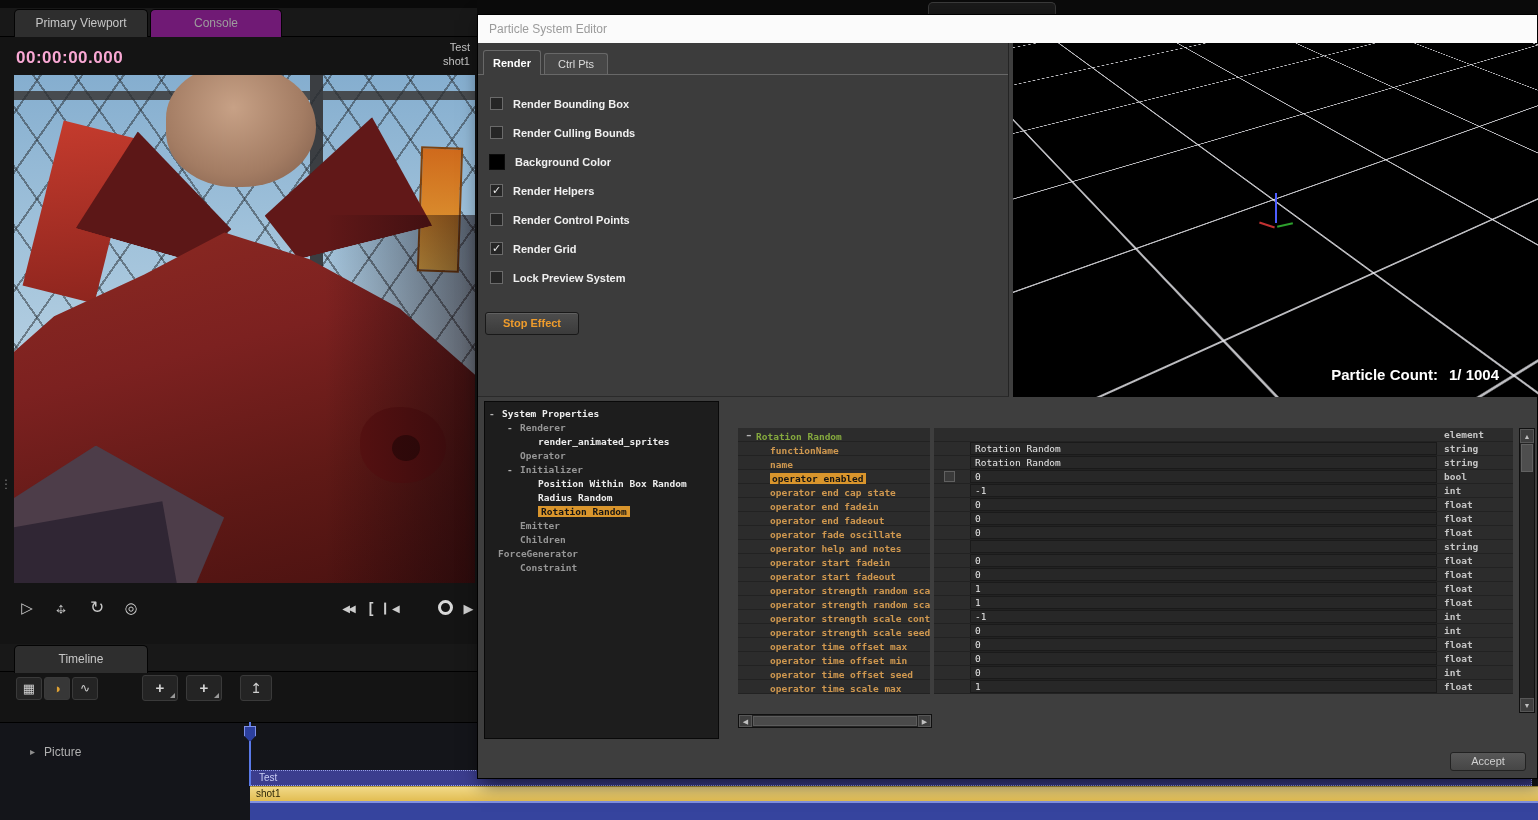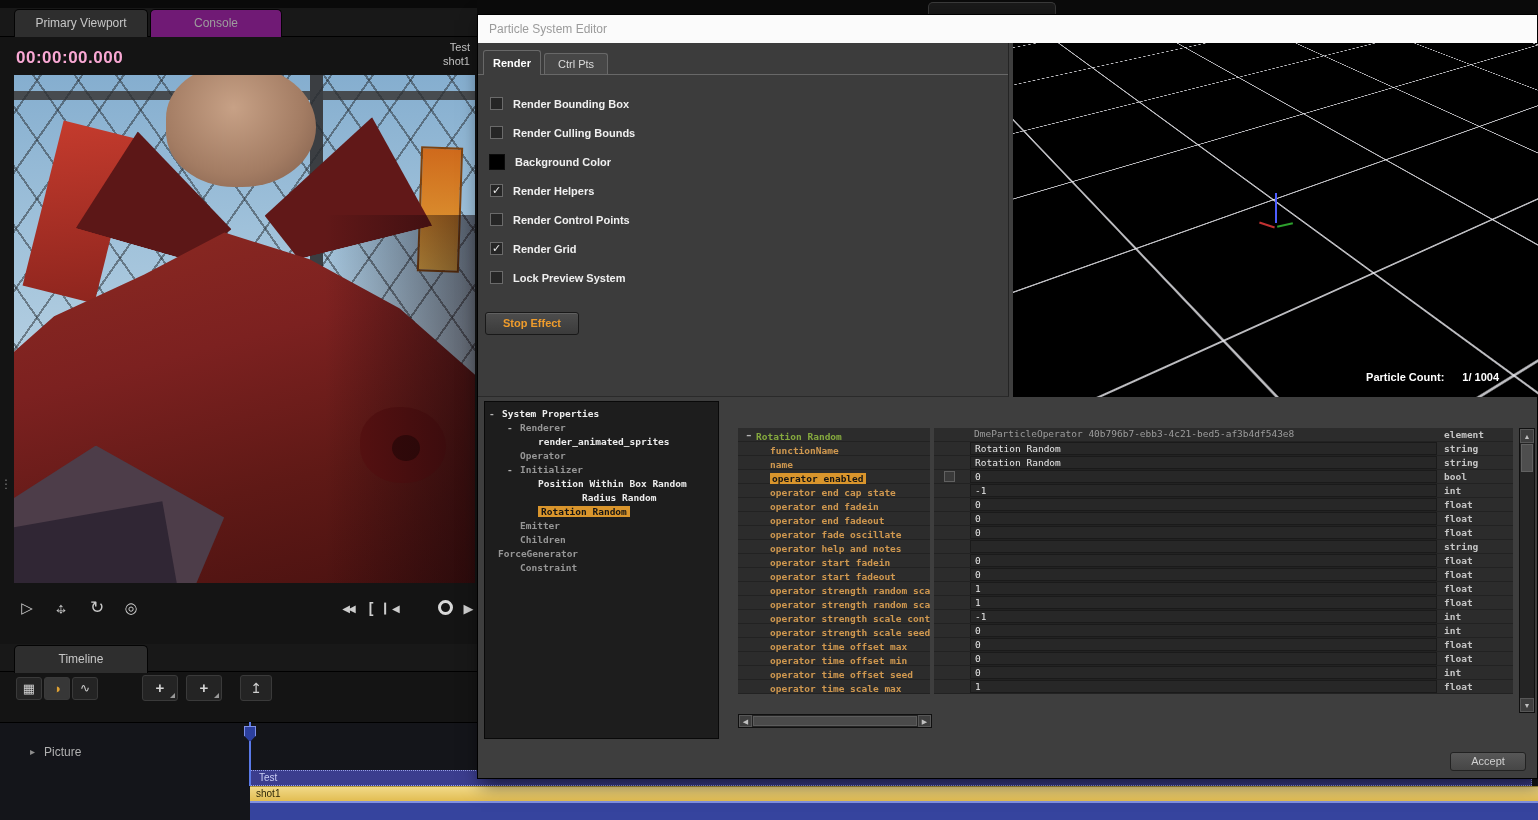--- a/index.html
+++ b/index.html
@@ -81,21 +81,21 @@
 .opt-row{height:29px;display:flex;align-items:center;cursor:default}
 .opt-check{width:13px;height:13px;background:#262626;border:1px solid #6a6a6a;color:#ececec;font-size:11px;line-height:11px;text-align:center;flex:none}
 .opt-swatch{width:16px;height:16px;border:1px solid #0c0c0c;flex:none;margin-left:-1px}
 .opt-label{margin-left:10px;font-size:11px;font-weight:bold;color:#f0f0f0;white-space:nowrap}
 #stop-btn{position:absolute;left:7px;top:269px;width:94px;height:23px;background:linear-gradient(#4d4d4d,#3b3b3b);border:1px solid #191919;box-shadow:inset 0 1px 0 #616161;border-radius:3px;color:#ef9c2c;font-weight:bold;font-size:11px;text-align:center;line-height:21px;cursor:default}
 #preview-pane{position:absolute;left:535px;top:28px;width:526px;height:354px;background:#000;overflow:hidden}
 #preview-grid{position:absolute;left:50%;top:42%;width:1800px;height:1800px;margin-left:-900px;margin-top:-900px;transform:perspective(750px) rotateX(60deg) rotateZ(-35deg);background-image:repeating-linear-gradient(0deg,rgba(235,235,240,.8) 0 2px,transparent 2px 148px),repeating-linear-gradient(90deg,rgba(235,235,240,.8) 0 2px,transparent 2px 148px)}
 .axis-z{position:absolute;left:262px;top:150px;width:2px;height:30px;background:#4d5dff}
 .axis-x{position:absolute;left:246px;top:181px;width:16px;height:2px;background:#c23232;transform:rotate(18deg)}
 .axis-y{position:absolute;left:264px;top:181px;width:16px;height:2px;background:#2da02d;transform:rotate(-12deg)}
-#pc-count{position:absolute;right:40px;bottom:14px;color:#fff;font-size:11px;font-weight:bold;display:flex;gap:18px}
+#pc-count{position:absolute;right:40px;bottom:14px;color:#fff;font-size:15px;font-weight:bold;display:flex;gap:11px}
 
 
 #sys-tree{position:absolute;left:6px;top:386px;width:235px;height:338px;background:#1d1d1d;border:1px solid #090909;padding-top:5px;font-family:"DejaVu Sans Mono",monospace;font-size:9.5px;font-weight:bold;overflow:hidden}
 .tree-row{height:14px;line-height:14px;white-space:nowrap;cursor:default}
 .tree-exp{display:inline-block;width:13px;color:#b5b5b5}
 .tree-label.bold{color:#ececec}
 .tree-label.dim{color:#969696}
 .tree-label.selected{background:#d9952c;color:#141414;padding:0 3px}
 
 
@@ -253,33 +253,32 @@
     </div>
   </div>
 
   <div id="sys-tree">
       <div class="tree-row" style="padding-left: 4px;"><span class="tree-exp">-</span><span class="tree-label bold">System Properties</span></div>
       <div class="tree-row" style="padding-left: 22px;"><span class="tree-exp">-</span><span class="tree-label dim">Renderer</span></div>
       <div class="tree-row" style="padding-left: 40px;"><span class="tree-exp"></span><span class="tree-label bold">render_animated_sprites</span></div>
       <div class="tree-row" style="padding-left: 22px;"><span class="tree-exp"></span><span class="tree-label dim">Operator</span></div>
       <div class="tree-row" style="padding-left: 22px;"><span class="tree-exp">-</span><span class="tree-label dim">Initializer</span></div>
       <div class="tree-row" style="padding-left: 40px;"><span class="tree-exp"></span><span class="tree-label bold">Position Within Box Random</span></div>
-      <div class="tree-row" style="padding-left: 40px; margin-left: 44px;"><span class="tree-exp"></span><span class="tree-label bold">Radius Random</span></div>
+      <div class="tree-row" style="padding-left: 40px;"><span class="tree-exp"></span><span class="tree-label bold">Radius Random</span></div>
       <div class="tree-row" style="padding-left: 40px;"><span class="tree-exp"></span><span class="tree-label selected">Rotation Random</span></div>
       <div class="tree-row" style="padding-left: 22px;"><span class="tree-exp"></span><span class="tree-label dim">Emitter</span></div>
       <div class="tree-row" style="padding-left: 22px;"><span class="tree-exp"></span><span class="tree-label dim">Children</span></div>
       <div class="tree-row" style=""><span class="tree-exp"></span><span class="tree-label dim">ForceGenerator</span></div>
       <div class="tree-row" style="padding-left: 22px;"><span class="tree-exp"></span><span class="tree-label dim">Constraint</span></div>
     </div>
 
   <div id="attr-table">
     <div id="attr-rows">
         <div class="attr-row">
           <div class="attr-name elem"><span class="attr-exp">-</span><span class="attr-name-text element">Rotation Random</span></div>
-          <div class="attr-field plain">DmeParticleOperator 40b796b7-ebb3-4c21-bed5-af3b4df543e8</div>
           <span class="attr-type">element</span>
         </div>
         <div class="attr-row">
           <div class="attr-name child"><span class="attr-name-text">functionName</span></div>
           <div class="attr-field">Rotation Random</div>
           <span class="attr-type">string</span>
         </div>
         <div class="attr-row">
           <div class="attr-name child"><span class="attr-name-text">name</span></div>
           <div class="attr-field">Rotation Random</div>

